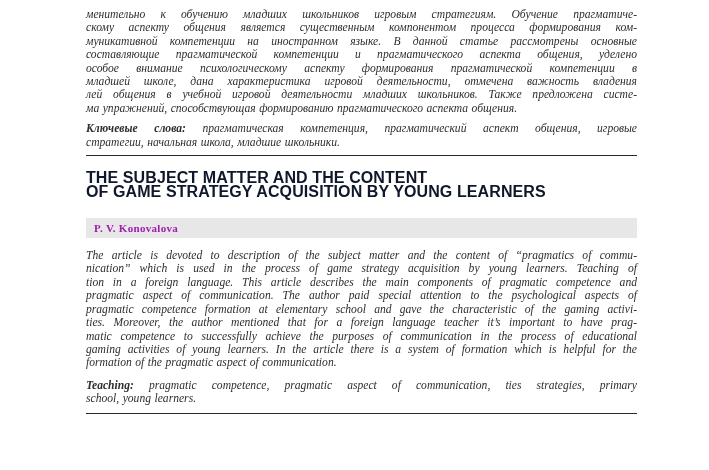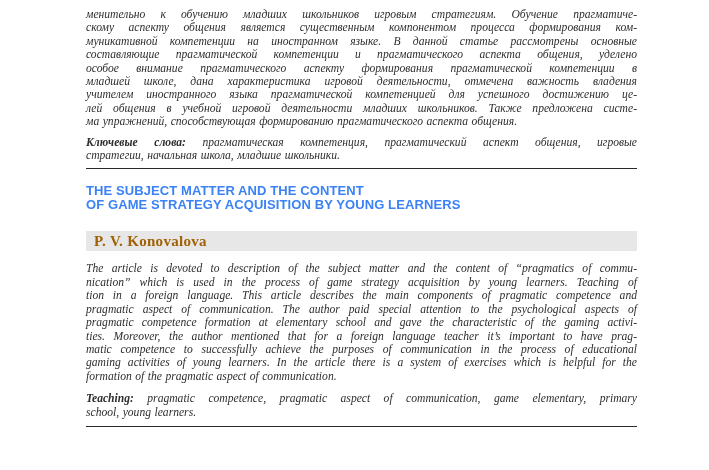--- a/index.html
+++ b/index.html
@@ -44,61 +44,60 @@
   .divider {
     height: 0;
     border-top: 1.6px solid #2a2a2a;
   }
   .divider.after-keywords { margin-top: 6px; }
   .divider.bottom { margin-top: 7px; }
   
   .title {
     margin-top: 15px;
     font-family: "Liberation Sans", sans-serif;
-    font-size: 13px;
+    font-size: 16px;
     line-height: 14px;
     font-weight: bold;
     letter-spacing: 0.1px;
-    color: #3b82f6;
+    color: #0f172a;
     text-transform: none;
   }
   .title .line { text-align: left; }
   
   .author-bar {
     margin-top: 19px;
     background: #e7e7e7;
     height: 20px;
     display: flex;
     align-items: center;
     padding-left: 8px;
     box-sizing: border-box;
   }
   .author-name {
     font-weight: bold;
-    font-size: 15px;
-    color: #a16207;
+    font-size: 11px;
+    color: #a21caf;
     letter-spacing: 0.3px;
   }
   .english-abstract { margin-top: 11px; }
   .english-keywords { margin-top: 9px; }
 </style>
 </head>
 <body>
 
 <div class="page">
   <div class="content">
 
     <div class="abstract" style="padding-top:8px;">
         <div class="line">менительно к обучению младших школьников игровым стратегиям. Обучение прагматиче-</div>
         <div class="line">скому аспекту общения является существенным компонентом процесса формирования ком-</div>
         <div class="line">муникативной компетенции на иностранном языке. В данной статье рассмотрены основные</div>
         <div class="line">составляющие прагматической компетенции и прагматического аспекта общения, уделено</div>
-        <div class="line">особое внимание прагматического аспекту формирования прагматической компетенции в</div>
+        <div class="line">особое внимание психологическому аспекту формирования прагматической компетенции в</div>
         <div class="line">младшей школе, дана характеристика игровой деятельности, отмечена важность владения</div>
-        <div class="line">учителем иностранного языка прагматической компетенцией для успешного достижению це-</div>
         <div class="line">лей общения в учебной игровой деятельности младших школьников. Также предложена систе-</div>
         <div class="line last">ма упражнений, способствующая формированию прагматического аспекта общения.</div>
       </div>
 
     <div class="keywords">
       <div class="line">
         <span class="kw-label">Ключевые слова:</span><span> прагматическая компетенция, прагматический аспект общения, игровые</span>
       </div>
       <div class="line last">стратегии, начальная школа, младшие школьники.</div>
     </div>
@@ -115,27 +114,27 @@
     </div>
 
     <div class="abstract english-abstract">
         <div class="line">The article is devoted to description of the subject matter and the content of “pragmatics of commu-</div>
         <div class="line">nication” which is used in the process of game strategy acquisition by young learners. Teaching of</div>
         <div class="line">tion in a foreign language. This article describes the main components of pragmatic competence and</div>
         <div class="line">pragmatic aspect of communication. The author paid special attention to the psychological aspects of</div>
         <div class="line">pragmatic competence formation at elementary school and gave the characteristic of the gaming activi-</div>
         <div class="line">ties. Moreover, the author mentioned that for a foreign language teacher it’s important to have prag-</div>
         <div class="line">matic competence to successfully achieve the purposes of communication in the process of educational</div>
-        <div class="line">gaming activities of young learners. In the article there is a system of exercises which is helpful for the</div>
+        <div class="line">gaming activities of young learners. In the article there is a system of formation which is helpful for the</div>
         <div class="line last">formation of the pragmatic aspect of communication.</div>
       </div>
 
     <div class="keywords english-keywords">
       <div class="line">
-        <span class="kw-label">Teaching:</span><span> pragmatic competence, pragmatic aspect of communication, game elementary, primary</span>
+        <span class="kw-label">Teaching:</span><span> pragmatic competence, pragmatic aspect of communication, ties strategies, primary</span>
       </div>
       <div class="line last">school, young learners.</div>
     </div>
 
     <div class="divider bottom"></div>
 
   </div>
 </div>
 
 </body></html>

